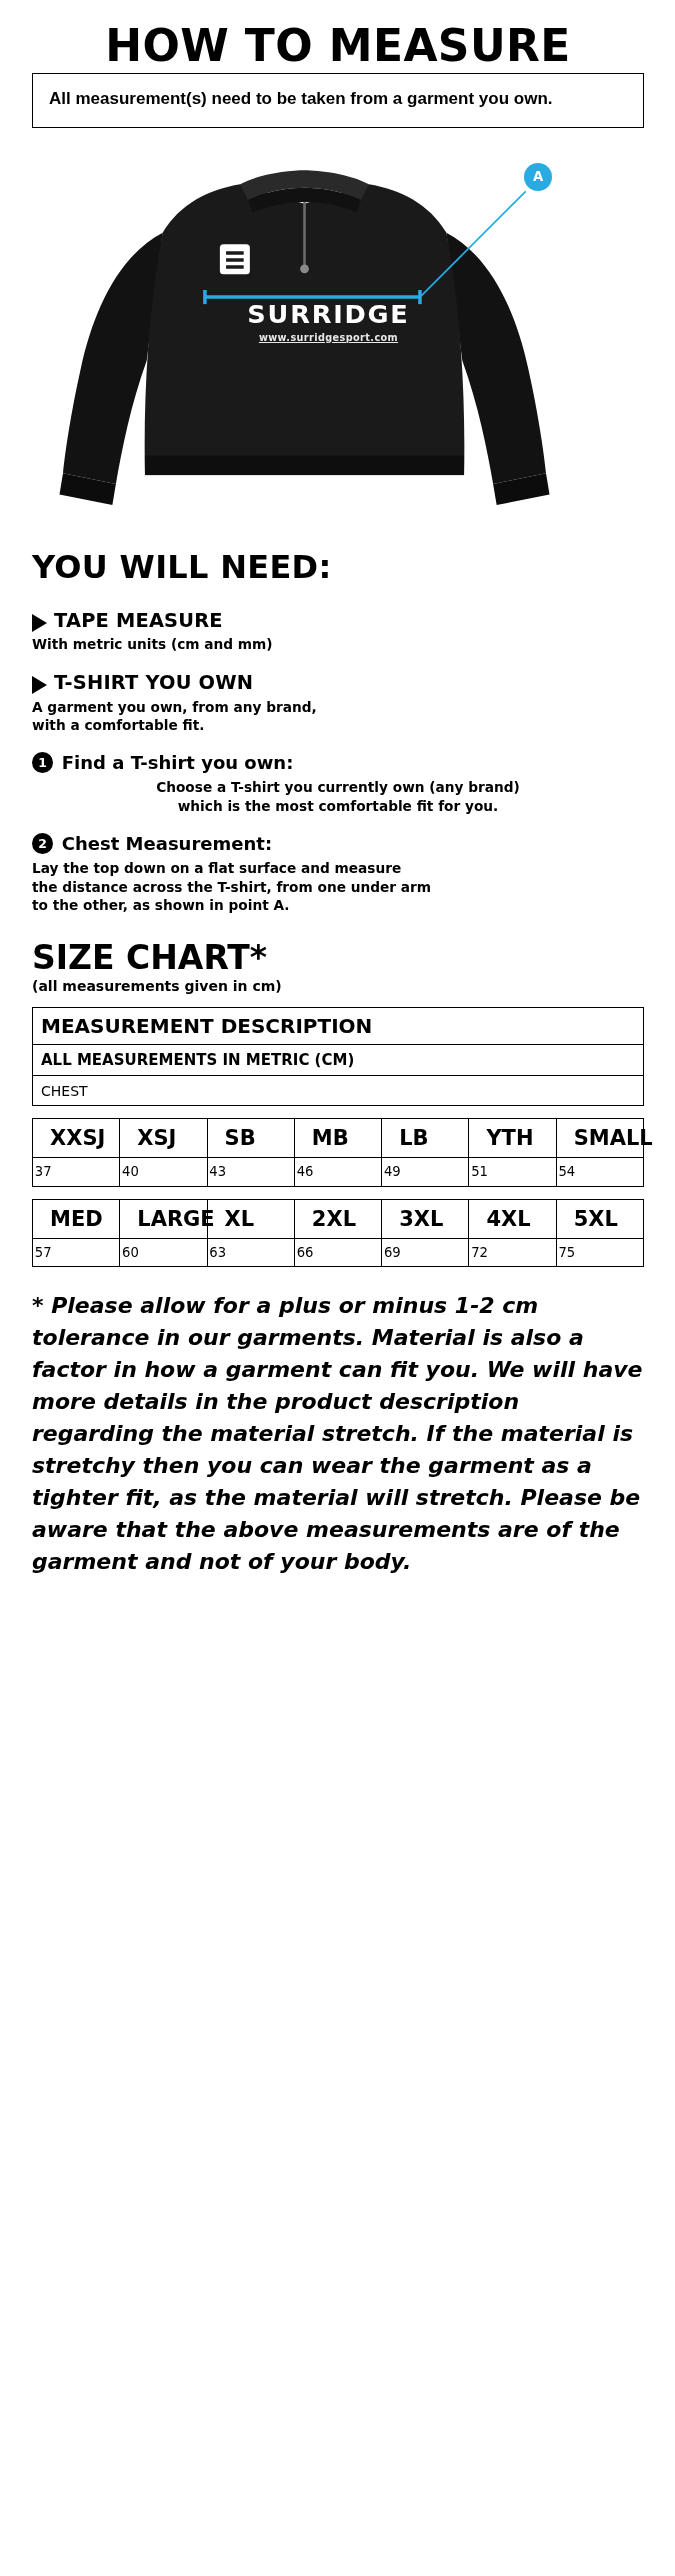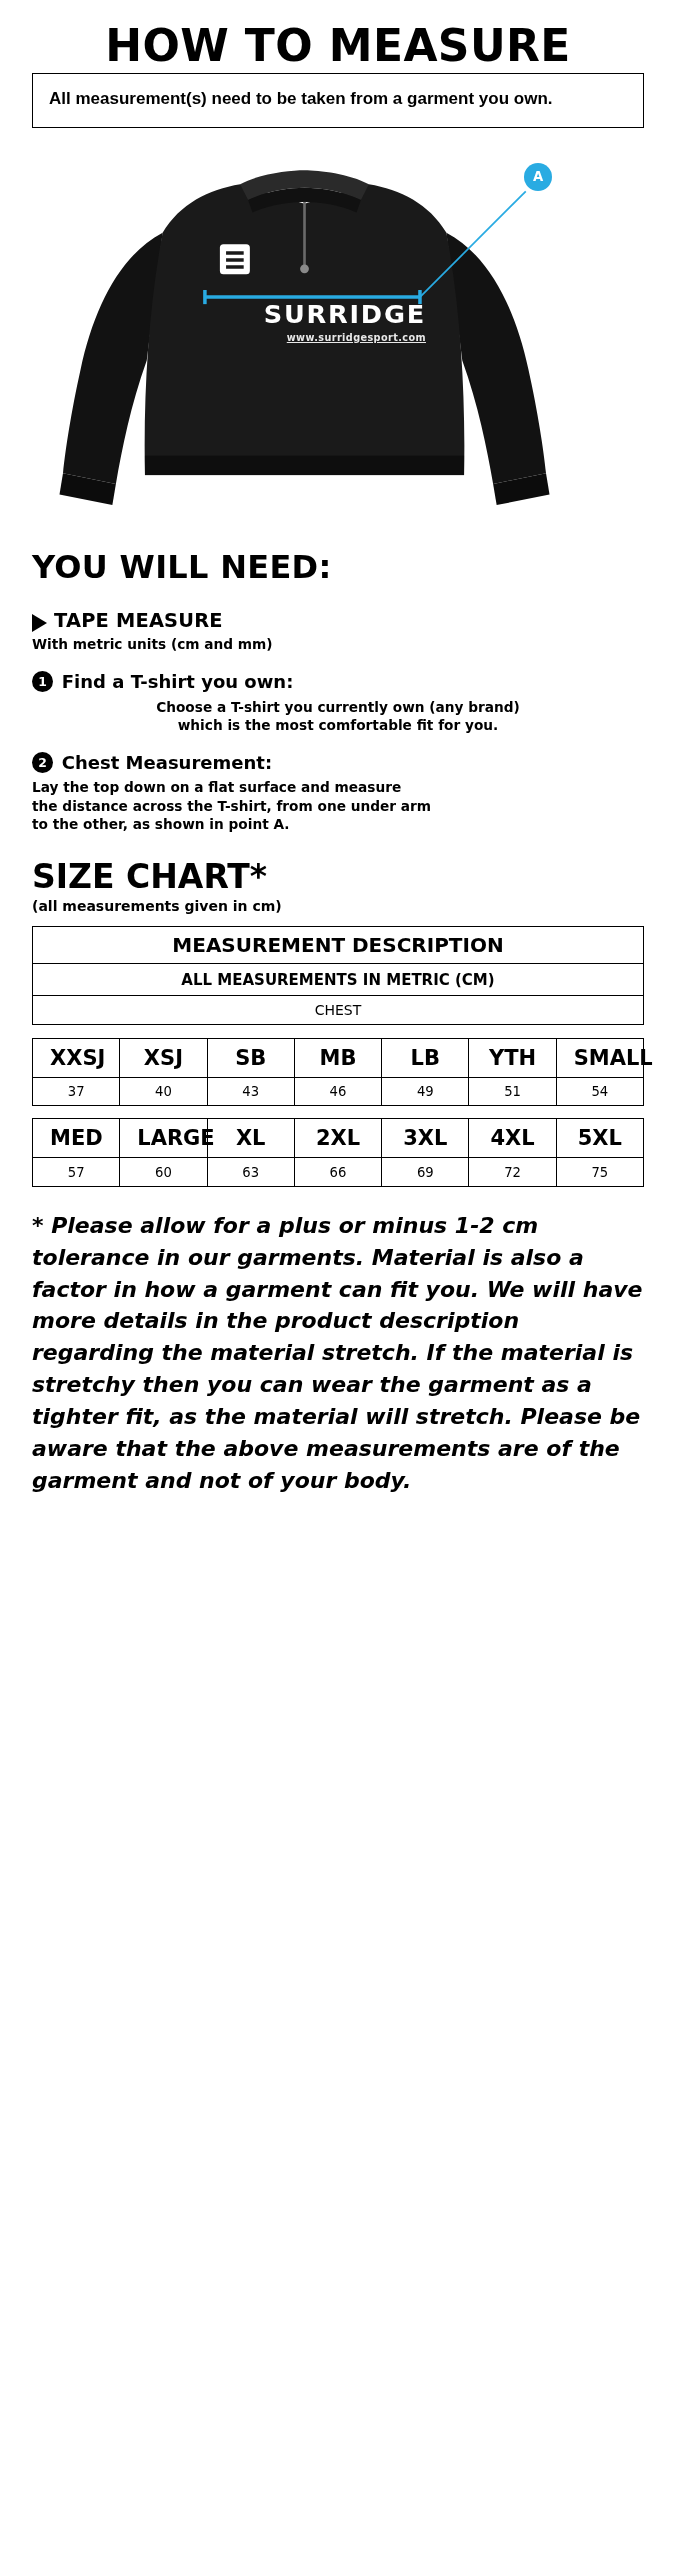--- a/index.html
+++ b/index.html
@@ -156,21 +156,21 @@
     font-family: "DejaVu Sans", sans-serif;
   }
 
   table.sz {
     border-collapse: collapse;
     width: 100%;
     table-layout: fixed;
   }
   table.sz td, table.sz th {
     border: 0.9px solid #000;
-    text-align: center;
+    text-align: left;
     font-family: "DejaVu Sans", sans-serif;
     margin-top: 15px;
   }
 
   .desc-table { margin-bottom: 0; }
   .desc-table td {
     text-align: left;
     padding: 6.2px 8px;
   }
   .desc-head {
@@ -244,38 +244,46 @@
         <g>
           <rect x="213" y="108" width="34" height="34" rx="4" fill="#ffffff"></rect>
           <path d="M220 116 h20 v4 h-20 z M220 124 h20 v4 h-20 z M220 132 h20 v4 h-20 z" fill="#1a1a1a"></path>
         </g>
 
         <line x1="196" y1="168" x2="440" y2="168" stroke="#29abe2" stroke-width="4"></line>
         <line x1="196" y1="160" x2="196" y2="176" stroke="#29abe2" stroke-width="4"></line>
         <line x1="440" y1="160" x2="440" y2="176" stroke="#29abe2" stroke-width="4"></line>
         <line x1="440" y1="168" x2="560" y2="48" stroke="#29abe2" stroke-width="2"></line>
       </svg>
-      <div style="position:absolute; left:173px; top:150px; width:221px; text-align:right;">
+      <div style="position:absolute; left:186px; top:150px; width:221px; text-align:center;">
         <div style="color:#ffffff; font-size:25.6px; font-weight:bold; letter-spacing:1.8px; font-family:'DejaVu Sans',sans-serif;">SURRIDGE</div>
         <div style="color:#e8e8e8; font-size:9.7px; font-weight:bold; letter-spacing:0.4px; margin-top:2.6px; font-family:'DejaVu Sans',sans-serif;text-decoration:underline;">www.surridgesport.com</div>
       </div>
     </div>
     <div class="callout-circle">A</div>
   </div>
 
   <div class="section-heading">YOU WILL NEED:</div>
 
   <div class="need-item">
     <div class="need-head">
       <span class="tri"></span>
       <span class="need-title">TAPE MEASURE</span>
     </div>
     <div class="need-sub" style="white-space:pre-line;">With metric units (cm and mm)</div>
   </div>
 
+  <div class="need-item">
+    <div class="need-head">
+      <span class="tri"></span>
+      <span class="need-title">T-SHIRT YOU OWN</span>
+    </div>
+    <div class="need-sub" style="white-space:pre-line;">A garment you own, from any brand,
+with a comfortable fit.</div>
+  </div>
 
   <div class="step">
     <div class="step-head">
       <span class="step-num">1</span>
       <span class="step-title">Find a T-shirt you own:</span>
     </div>
     <div class="step-body" style="white-space:pre-line;text-align:center;">Choose a T-shirt you currently own (any brand)
 which is the most comfortable fit for you.</div>
   </div>
 

